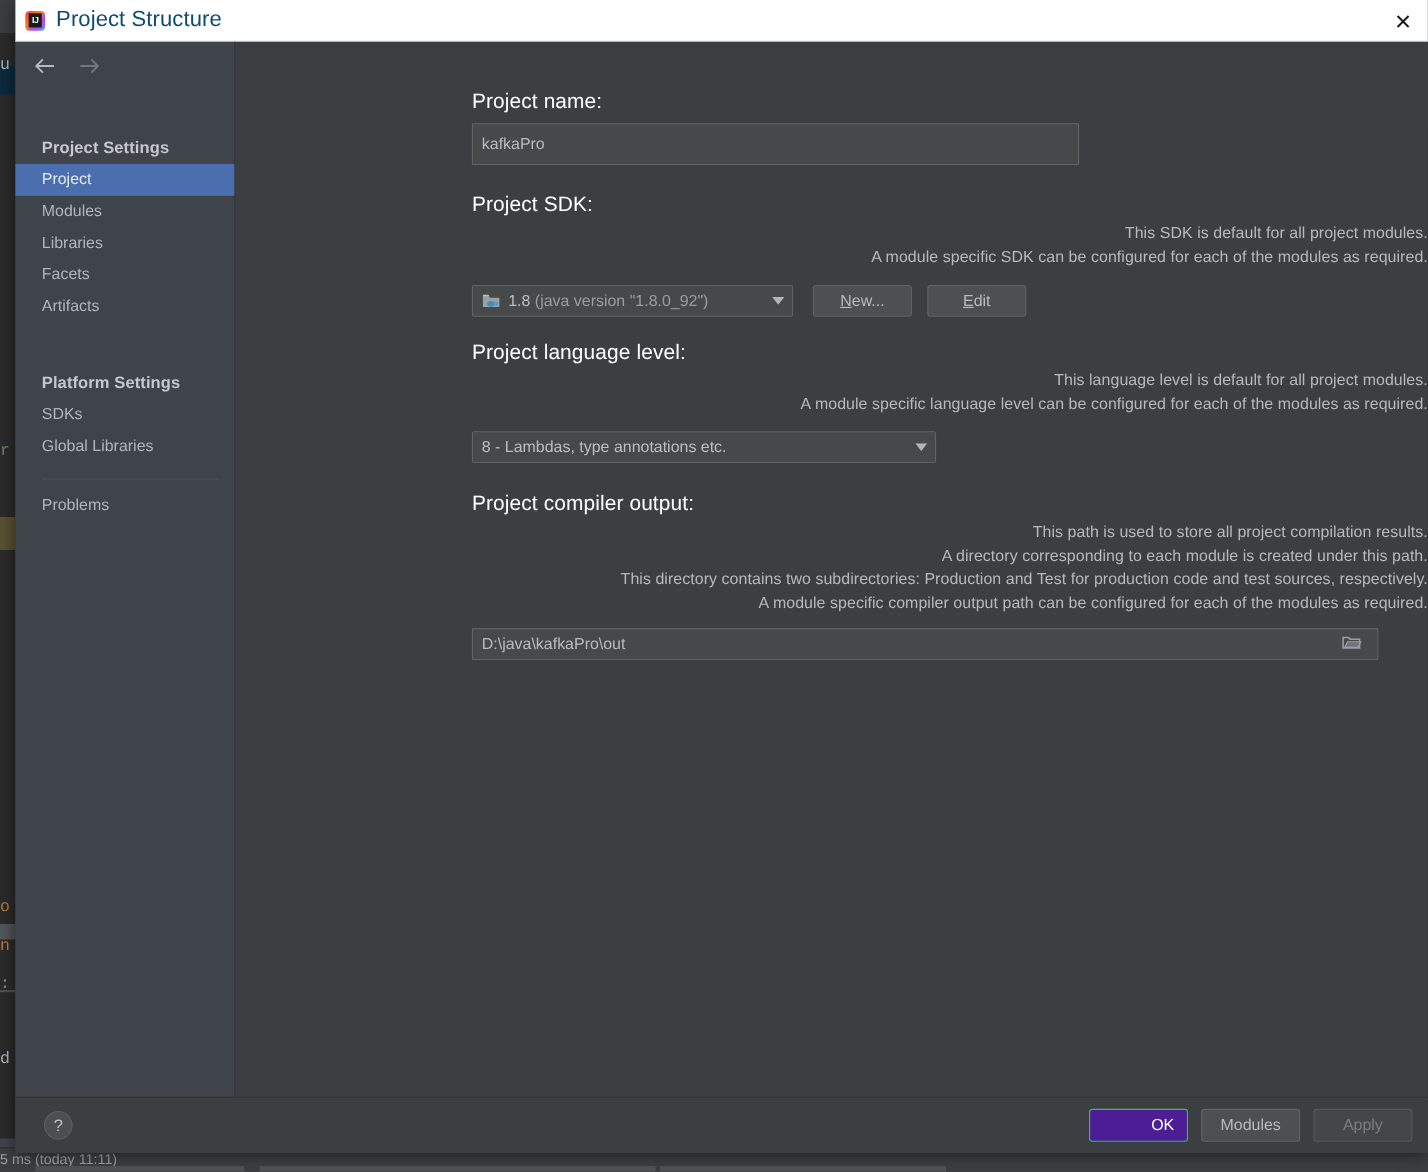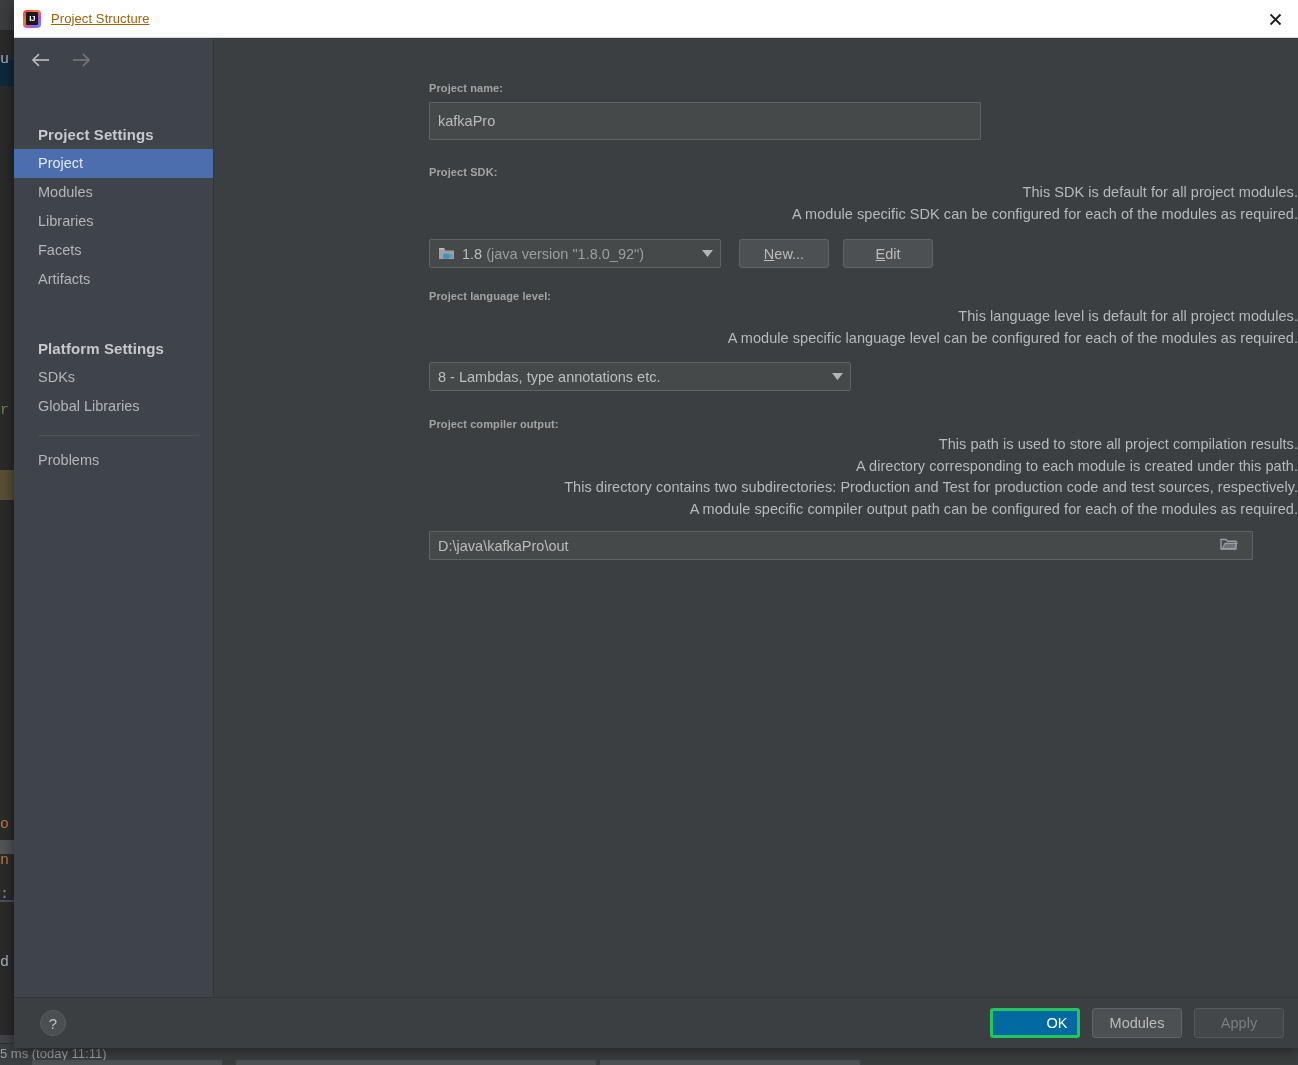--- a/index.html
+++ b/index.html
@@ -105,21 +105,21 @@
     overflow: hidden;
   }
   #app-icon .ij-box {
     position: absolute; left: 3px; top: 2px;
     width: 12px; height: 13px; background: #1b1b1f; border-radius: 1px;
     color: #fff; font-size: 8px; font-weight: bold; line-height: 13px;
     text-align: center; letter-spacing: -0.5px;
     font-family: "Liberation Sans", sans-serif;
   }
   #title-text {
-    font-size: 13px; color: #a16207; letter-spacing: .1px; text-decoration: underline;
+    font-size: 20px; color: #0c4a6e; letter-spacing: .1px;
   }
   #close-btn {
     position: absolute; right: 0; top: 0;
     width: 46px; height: 38px;
     display: flex; align-items: center; justify-content: center;
     cursor: pointer;
   }
   #close-btn svg { display: block; }
 
   #dialog-body {
@@ -158,21 +158,21 @@
   }
 
   
   #main {
     flex: 1 1 auto; position: relative; background: #3c3f41;
     padding: 44px 0 0 215px;
     overflow: hidden;
   }
   .section { margin-bottom: 4px; }
   .sec-title {
-    font-size: 11px; font-weight: bold; color: #a3a3a3;
+    font-size: 19px; font-weight: normal; color: #ffffff;
     margin-bottom: 4px; letter-spacing: .1px;
   }
   .sec-desc {
     font-size: 14.5px; color: #b6babd; line-height: 21.5px;
     letter-spacing: .05px; white-space: nowrap; text-align: right;
   }
 
   .textfield {
     height: 38px; background: #45494a; border: 1px solid #5e6366;
     color: #bbbbbb; font-size: 14.5px;
@@ -232,21 +232,21 @@
     color: #c0c4c7; font-size: 15px;
     display: flex; align-items: center; justify-content: center;
     cursor: pointer;
   }
   #footer-buttons { margin-left: auto; display: flex; align-items: center; gap: 12px; }
   .footer-btn {
     height: 30px; width: 90px; border-radius: 3px;
     font-size: 14.5px; display: flex; align-items: center; justify-content: center;
     cursor: pointer;
   }
-  #ok-btn { background: #0369a1; border: 3px solid #22c55e; color: #ffffff; padding-left: 44px; }
+  #ok-btn { background: #4c1d95; border: 1px solid #22c55e; color: #ffffff; padding-left: 44px; }
   #cancel-btn { background: #4c5052; border: 1px solid #5e6366; color: #bbbbbb; }
   #apply-btn { background: #434749; border: 1px solid #545859; color: #7b7f81; cursor: default; }
 </style>
 </head>
 <body>
 
 <div id="ide-backdrop">
   <div class="bg-editor-strip"></div>
   <div class="bg-left-topbar"></div>
   <div class="bg-left-sel"></div>

